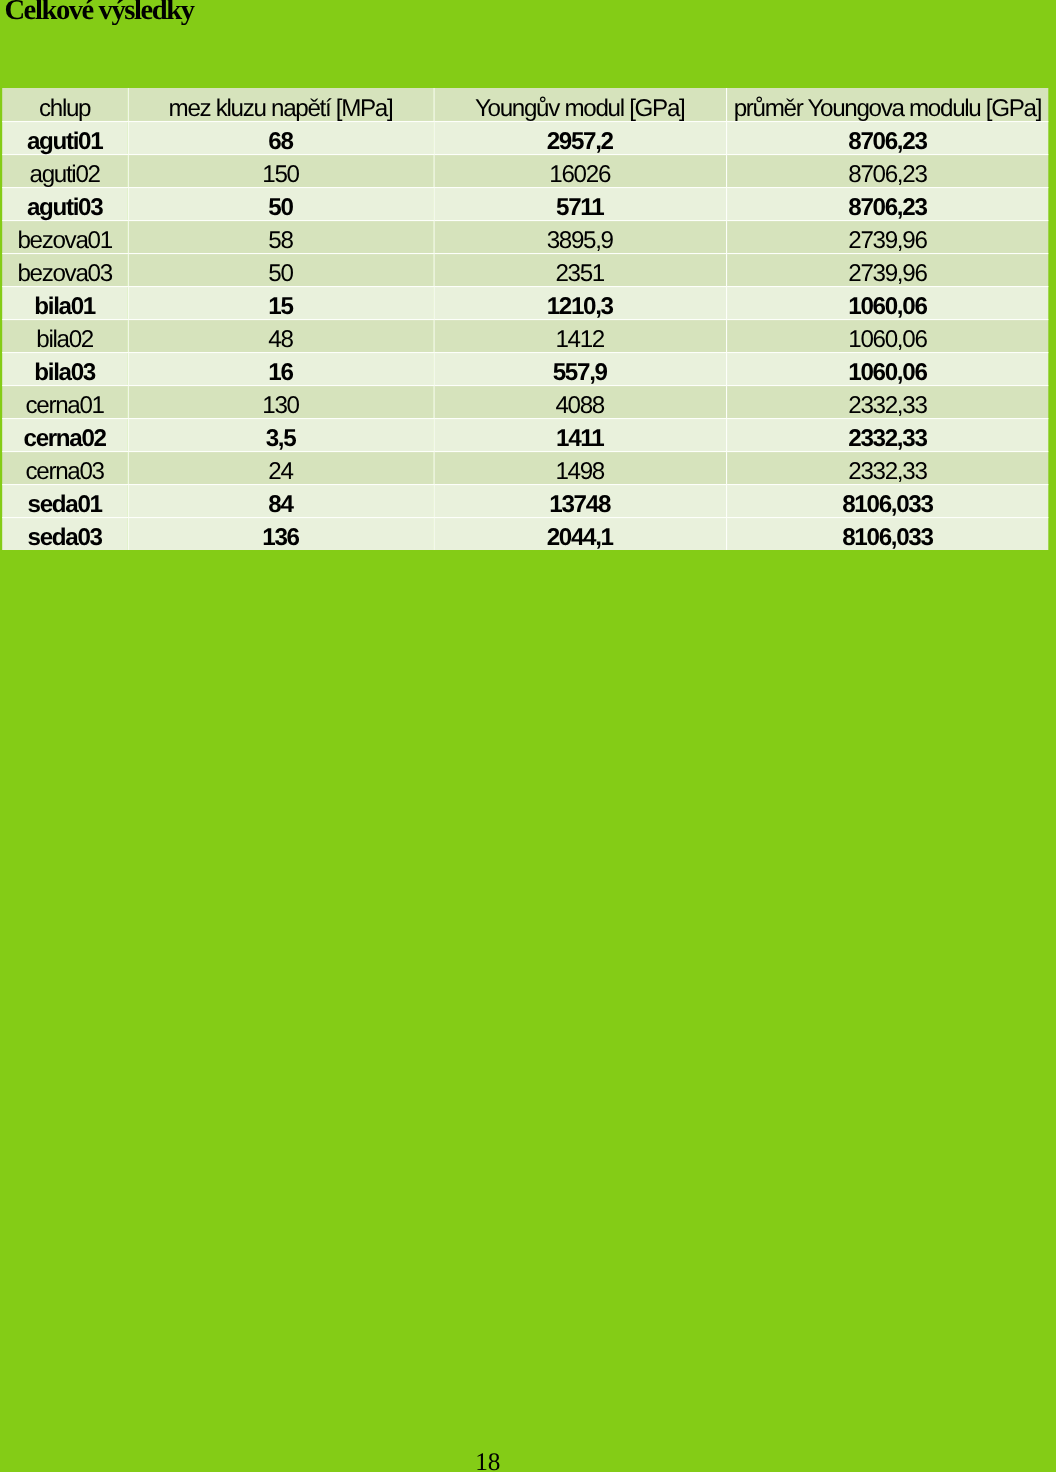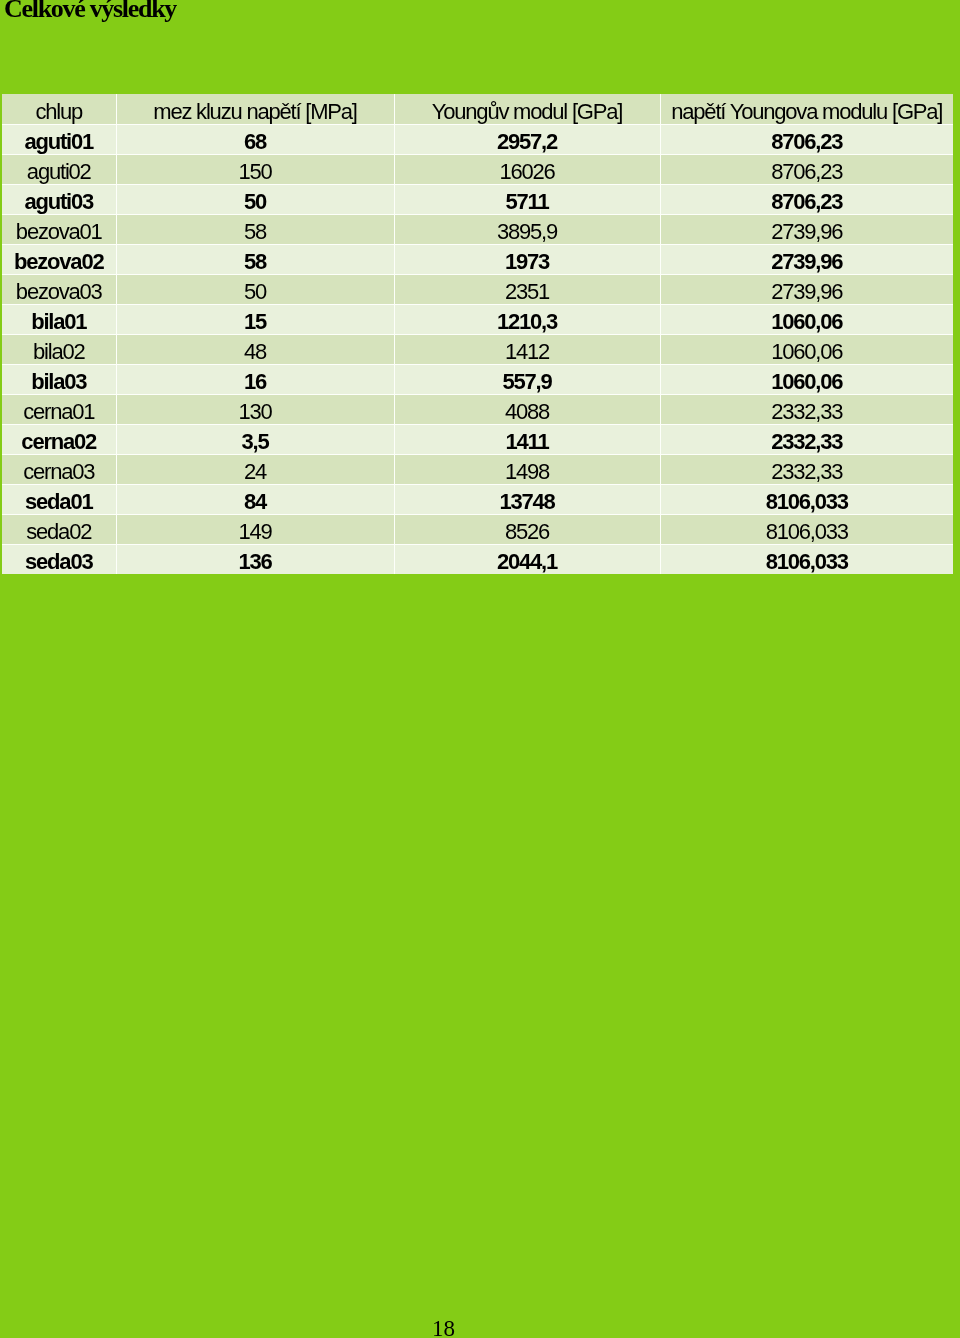--- a/index.html
+++ b/index.html
@@ -14,21 +14,21 @@
   .doc-title{
     position:absolute;left:4px;top:-4px;margin:0;
     font-family:"Liberation Serif",serif;font-weight:bold;
     font-size:26px;letter-spacing:-1.3px;line-height:1;
     color:#000;white-space:nowrap;
     will-change:transform;            
   }
 
   
   table.results{
-    position:absolute;left:2px;top:94px;width:951px;
+    position:absolute;left:2px;top:80px;width:951px;
     border-collapse:collapse;table-layout:fixed;
     will-change:transform;            
   }
   table.results th,table.results td{
     box-sizing:border-box;height:30px;padding:0;
     text-align:center;vertical-align:middle;
     font-family:"Liberation Sans",sans-serif;font-weight:normal;
     font-size:22px;letter-spacing:-1.2px;line-height:1;color:#000;
     border-right:1.5px solid #fdfffa;
     border-bottom:1.5px solid #fdfffa;
@@ -61,21 +61,21 @@
       <col style="width: 114px;">
       <col style="width: 278px;">
       <col style="width: 266px;">
       <col style="width: 293px;">
     </colgroup>
     <thead>
       <tr>
         <th><span>chlup</span></th>
         <th><span>mez kluzu napětí [MPa]</span></th>
         <th><span>Youngův modul [GPa]</span></th>
-        <th><span>napětí Youngova modulu [GPa]</span></th>
+        <th><span>průměr Youngova modulu [GPa]</span></th>
       </tr>
     </thead>
     <tbody>
         <tr class="band-light">
           <td><span>aguti01</span></td>
           <td><span>68</span></td>
           <td><span>2957,2</span></td>
           <td><span>8706,23</span></td>
         </tr>
         <tr class="band-dark">
@@ -87,26 +87,20 @@
         <tr class="band-light">
           <td><span>aguti03</span></td>
           <td><span>50</span></td>
           <td><span>5711</span></td>
           <td><span>8706,23</span></td>
         </tr>
         <tr class="band-dark">
           <td><span>bezova01</span></td>
           <td><span>58</span></td>
           <td><span>3895,9</span></td>
-          <td><span>2739,96</span></td>
-        </tr>
-        <tr class="band-light">
-          <td><span>bezova02</span></td>
-          <td><span>58</span></td>
-          <td><span>1973</span></td>
           <td><span>2739,96</span></td>
         </tr>
         <tr class="band-dark">
           <td><span>bezova03</span></td>
           <td><span>50</span></td>
           <td><span>2351</span></td>
           <td><span>2739,96</span></td>
         </tr>
         <tr class="band-light">
           <td><span>bila01</span></td>
@@ -143,26 +137,20 @@
           <td><span>24</span></td>
           <td><span>1498</span></td>
           <td><span>2332,33</span></td>
         </tr>
         <tr class="band-light">
           <td><span>seda01</span></td>
           <td><span>84</span></td>
           <td><span>13748</span></td>
           <td><span>8106,033</span></td>
         </tr>
-        <tr class="band-dark">
-          <td><span>seda02</span></td>
-          <td><span>149</span></td>
-          <td><span>8526</span></td>
-          <td><span>8106,033</span></td>
-        </tr>
         <tr class="band-light">
           <td><span>seda03</span></td>
           <td><span>136</span></td>
           <td><span>2044,1</span></td>
           <td><span>8106,033</span></td>
         </tr>
       </tbody>
   </table>
 
   <div class="pagenum">18</div>

